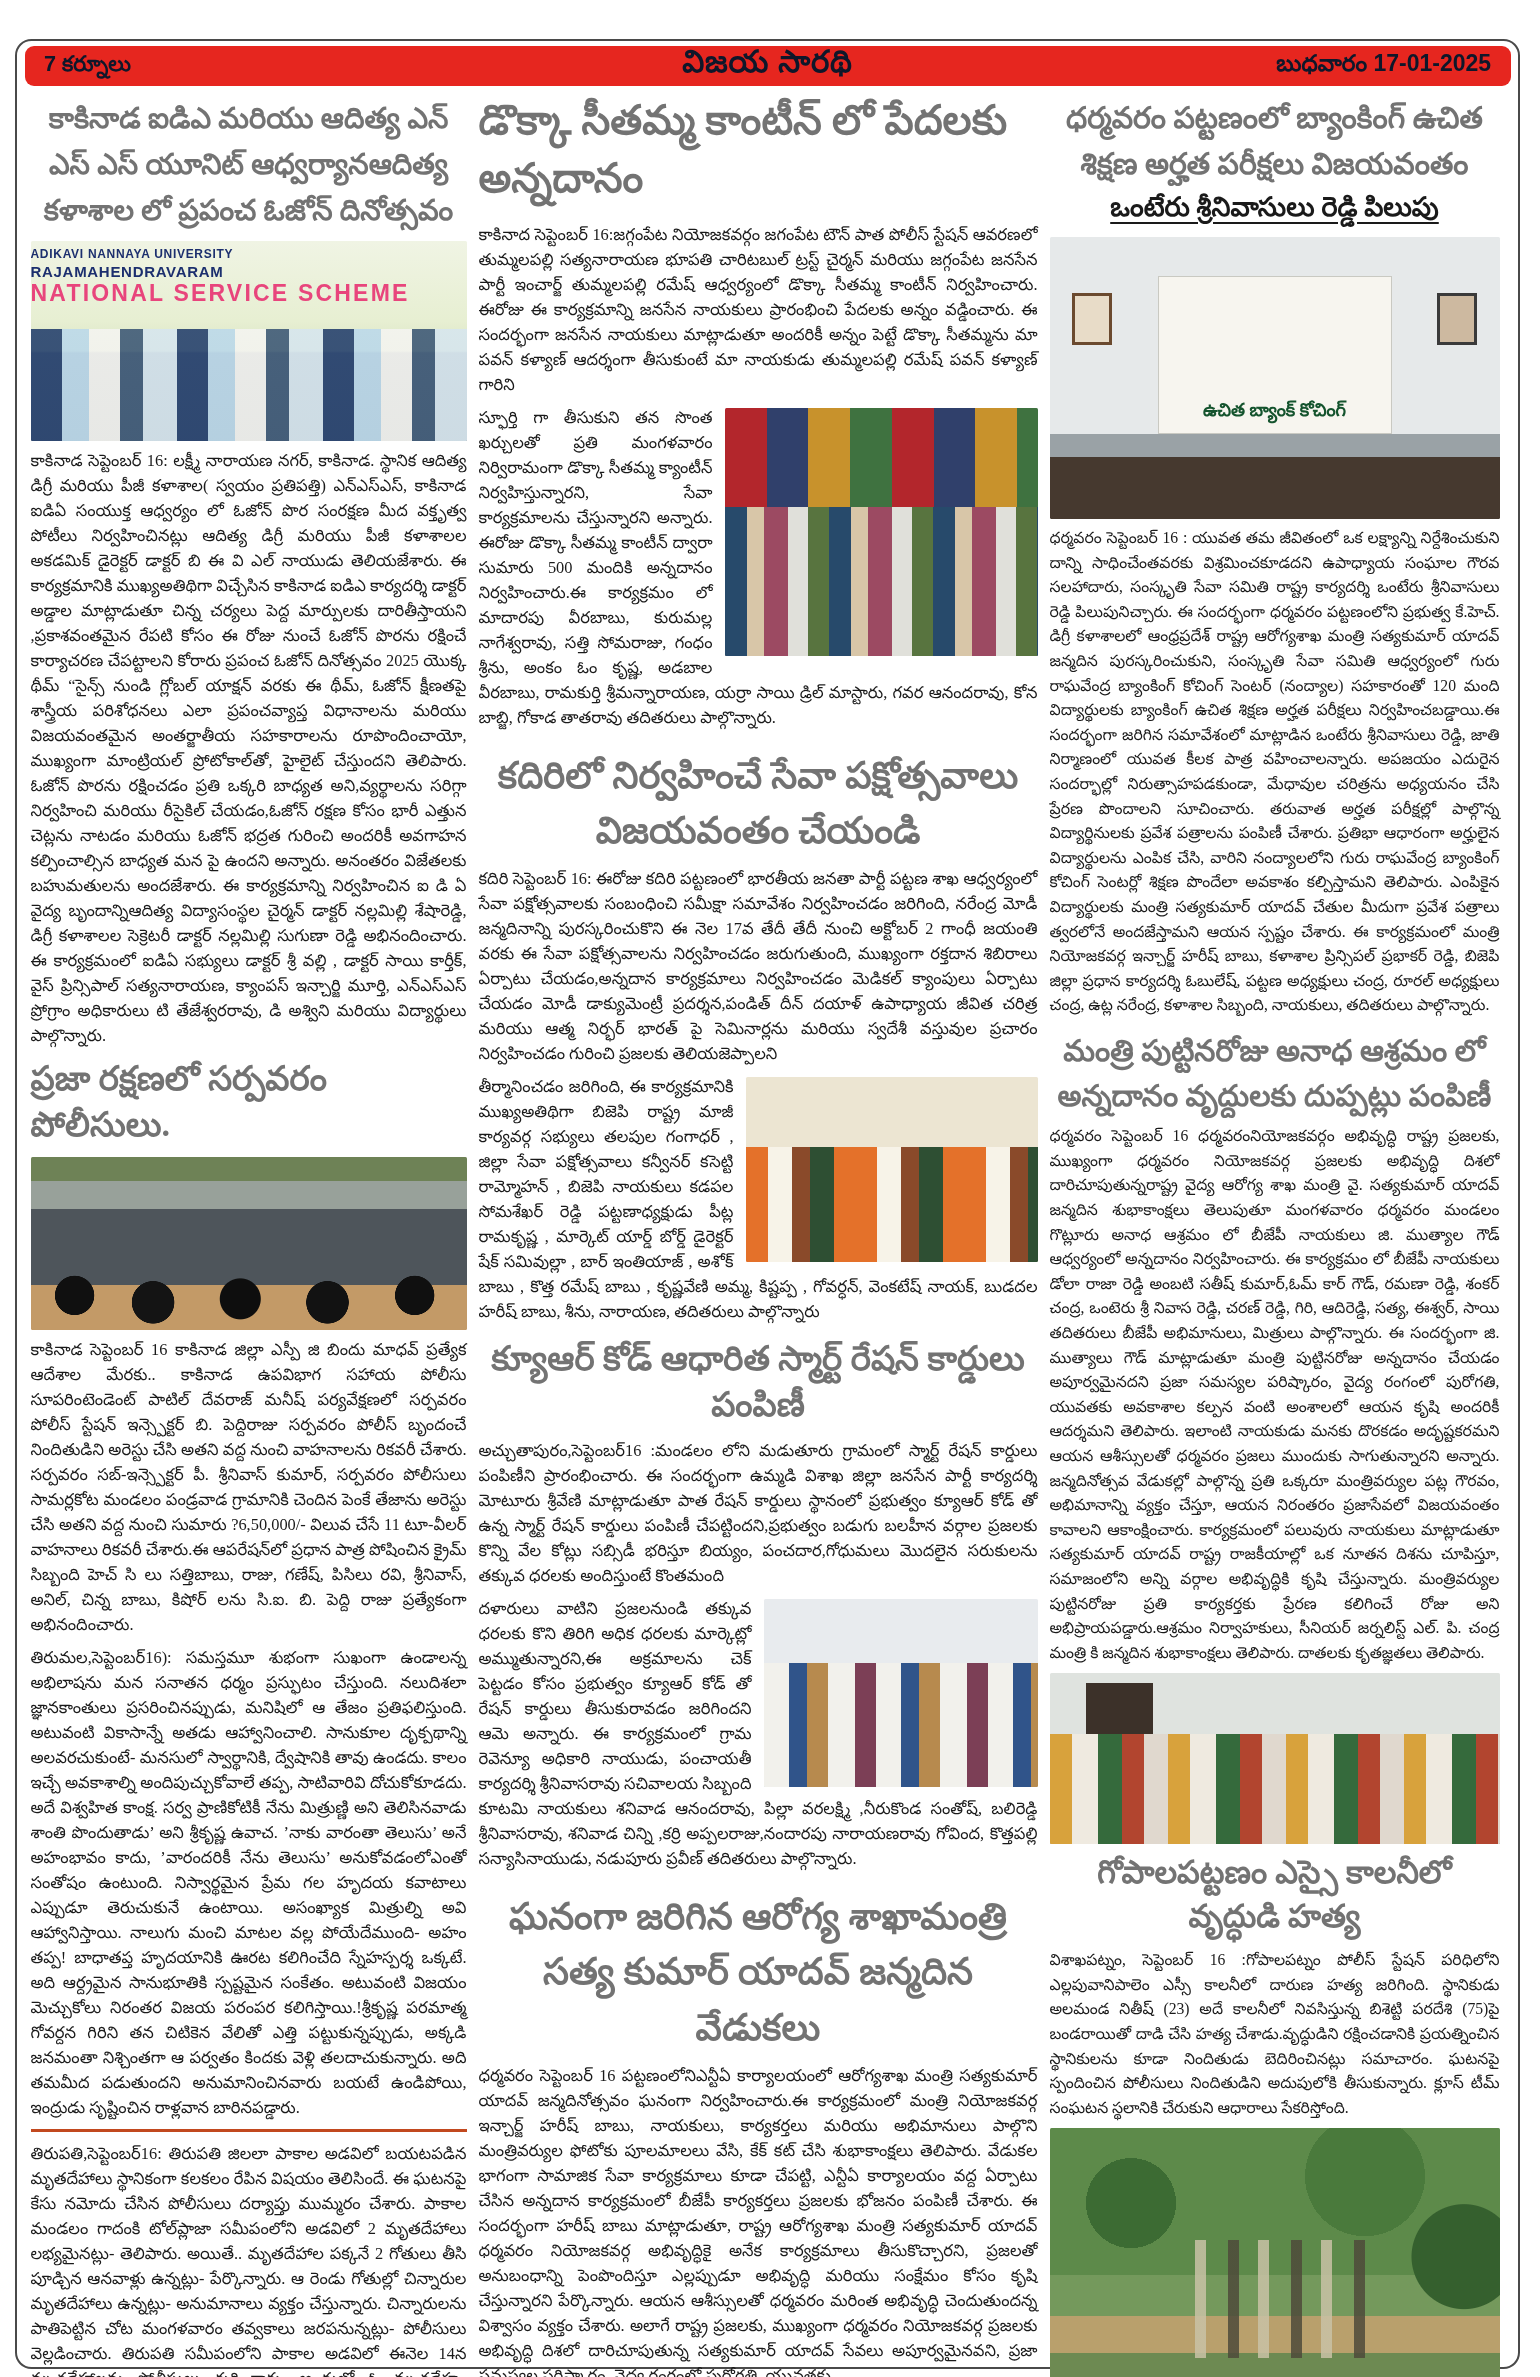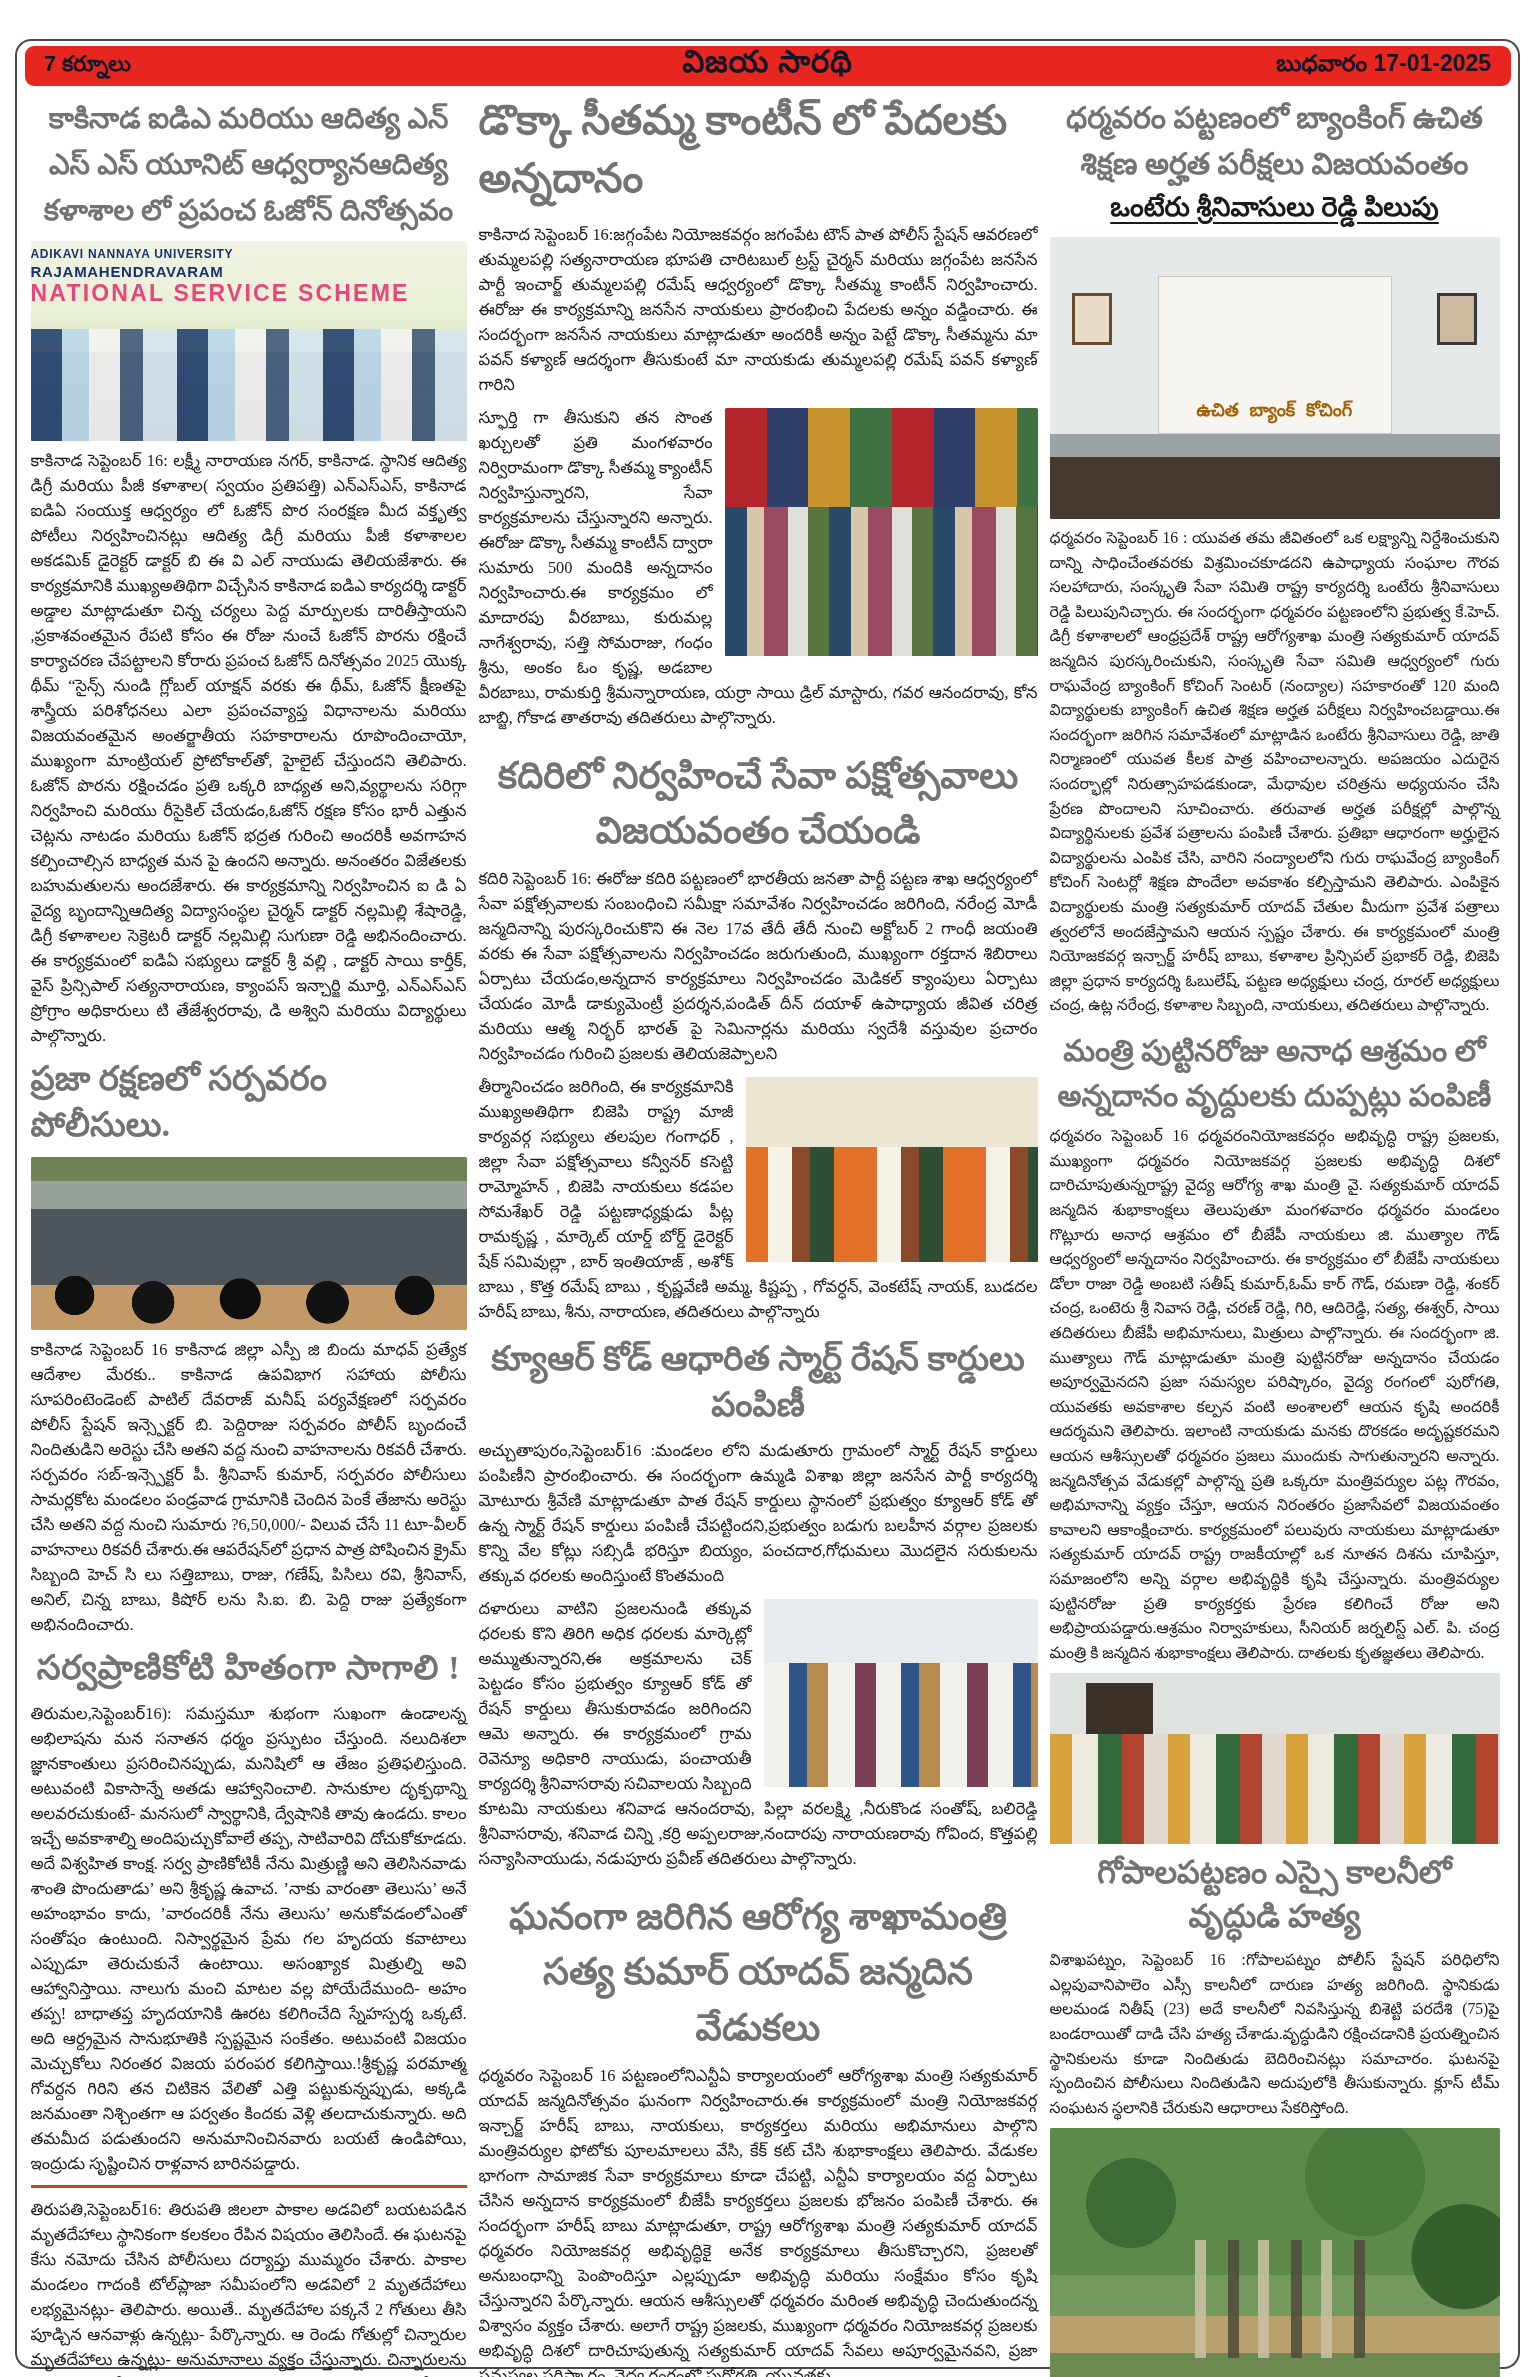--- a/index.html
+++ b/index.html
@@ -84,21 +84,21 @@
   .ph-ration::after{content:"";position:absolute;left:0;right:0;top:34%;bottom:0;
     background:repeating-linear-gradient(90deg,#f2f1ec 0 25px,#30548a 25px 43px,#b78a4e 43px 64px,#f2f1ec 64px 91px,#7c3f56 91px 112px);}
 
   .ph-hall{width:100%;height:282px;background:linear-gradient(180deg,#e6e9ea 0 70%,#9aa2a6 70% 78%,#46392f 78% 100%);}
   .ph-hall::before{content:"";position:absolute;left:5%;top:20%;width:34px;height:46px;
     background:#e8dcc8;border:3px solid #6b4a2f;}
   .ph-hall::after{content:"";position:absolute;right:5%;top:20%;width:34px;height:46px;
     background:#cdb9a0;border:3px solid #3a3a3a;}
   .ph-hall .bnr{position:absolute;left:24%;top:14%;width:52%;height:56%;background:#f7f5ef;
     border:0.7px solid #c9c9c2;display:flex;align-items:flex-end;justify-content:center;padding-bottom:7.5px;box-sizing:border-box;}
-  .ph-hall .bnr span{color:#a16207;font-weight:bold;font-size:18px;font-family:Liberation Mono, monospace;}
+  .ph-hall .bnr span{color:#14532d;font-weight:bold;font-size:18px;font-family:Liberation Serif, serif;}
 
   .ph-serve{width:100%;height:171px;background:linear-gradient(180deg,#dfe3df 0 62%,#8e8a80 62% 100%);}
   .ph-serve::before{content:"";position:absolute;left:8%;top:6%;width:15%;height:62%;background:#3c3129;}
   .ph-serve::after{content:"";position:absolute;left:0;right:0;top:36%;bottom:0;
     background:repeating-linear-gradient(90deg,#d8a23c 0 22.4px,#efeae0 22.4px 48px,#356a3c 48px 72px,#b2452f 72px 94px,#e0d8ce 94px 118px);}
 
   .ph-forest{width:100%;height:268px;
     background:
       radial-gradient(circle at 18% 28%, #3c6b33 0 45px, transparent 45px),
       radial-gradient(circle at 70% 18%, #4a7a3c 0 60px, transparent 60px),
@@ -133,21 +133,20 @@
         <p class="bt">కాకినాడ సెప్టెంబర్ 16: లక్ష్మీ నారాయణ నగర్, కాకినాడ. స్థానిక ఆదిత్య డిగ్రీ మరియు పీజీ కళాశాల( స్వయం ప్రతిపత్తి) ఎన్ఎస్ఎస్, కాకినాడ ఐడిఏ సంయుక్త ఆధ్వర్యం లో ఓజోన్ పొర సంరక్షణ మీద వక్తృత్వ పోటీలు నిర్వహించినట్లు ఆదిత్య డిగ్రీ మరియు పీజీ కళాశాలల అకడమిక్ డైరెక్టర్ డాక్టర్ బి ఈ వి ఎల్ నాయుడు తెలియజేశారు. ఈ కార్యక్రమానికి ముఖ్యఅతిథిగా విచ్చేసిన కాకినాడ ఐడిఎ కార్యదర్శి డాక్టర్ అడ్డాల మాట్లాడుతూ చిన్న చర్యలు పెద్ద మార్పులకు దారితీస్తాయని ,ప్రకాశవంతమైన రేపటి కోసం ఈ రోజు నుంచే ఓజోన్ పొరను రక్షించే కార్యాచరణ చేపట్టాలని కోరారు ప్రపంచ ఓజోన్ దినోత్సవం 2025 యొక్క థీమ్ “సైన్స్ నుండి గ్లోబల్ యాక్షన్ వరకు ఈ థీమ్, ఓజోన్ క్షీణతపై శాస్త్రీయ పరిశోధనలు ఎలా ప్రపంచవ్యాప్త విధానాలను మరియు విజయవంతమైన అంతర్జాతీయ సహకారాలను రూపొందించాయో, ముఖ్యంగా మాంట్రియల్ ప్రోటోకాల్‌తో, హైలైట్ చేస్తుందని తెలిపారు. ఓజోన్ పొరను రక్షించడం ప్రతి ఒక్కరి బాధ్యత అని,వ్యర్థాలను సరిగ్గా నిర్వహించి మరియు రీసైకిల్ చేయడం,ఓజోన్ రక్షణ కోసం భారీ ఎత్తున చెట్లను నాటడం మరియు ఓజోన్ భద్రత గురించి అందరికీ అవగాహన కల్పించాల్సిన బాధ్యత మన పై ఉందని అన్నారు. అనంతరం విజేతలకు బహుమతులను అందజేశారు. ఈ కార్యక్రమాన్ని నిర్వహించిన ఐ డి ఏ వైద్య బృందాన్నిఆదిత్య విద్యాసంస్థల చైర్మన్ డాక్టర్ నల్లమిల్లి శేషారెడ్డి, డిగ్రీ కళాశాలల సెక్రెటరీ డాక్టర్ నల్లమిల్లి సుగుణా రెడ్డి అభినందించారు. ఈ కార్యక్రమంలో ఐడిఏ సభ్యులు డాక్టర్ శ్రీ వల్లి , డాక్టర్ సాయి కార్తీక్, వైస్ ప్రిన్సిపాల్ సత్యనారాయణ, క్యాంపస్  ఇన్చార్జి మూర్తి, ఎన్ఎస్ఎస్ ప్రోగ్రాం అధికారులు టి తేజేశ్వరరావు, డి అశ్విని మరియు విద్యార్థులు పాల్గొన్నారు.</p>
       </div>
 
       <div>
         <div class="hl hl-l2">ప్రజా రక్షణలో సర్పవరం పోలీసులు.</div>
         <div class="ph ph-bikes"></div>
         <p class="bt">కాకినాడ సెప్టెంబర్ 16      కాకినాడ జిల్లా ఎస్పీ జి బిందు మాధవ్ ప్రత్యేక ఆదేశాల మేరకు.. కాకినాడ ఉపవిభాగ సహాయ పోలీసు సూపరింటెండెంట్ పాటిల్ దేవరాజ్ మనీష్ పర్యవేక్షణలో సర్పవరం పోలీస్ స్టేషన్ ఇన్స్పెక్టర్ బి. పెద్దిరాజు    సర్పవరం పోలీస్ బృందంచే నిందితుడిని అరెస్టు చేసి అతని వద్ద నుంచి   వాహనాలను రికవరీ చేశారు. సర్పవరం సబ్-ఇన్స్పెక్టర్ పీ. శ్రీనివాస్ కుమార్, సర్పవరం పోలీసులు సామర్లకోట మండలం పండ్రవాడ గ్రామానికి చెందిన  పెంకే తేజాను అరెస్టు చేసి అతని వద్ద నుంచి  సుమారు ?6,50,000/- విలువ చేసే 11 టూ-వీలర్ వాహనాలు రికవరీ చేశారు.ఈ ఆపరేషన్‌లో ప్రధాన పాత్ర పోషించిన క్రైమ్ సిబ్బంది హెచ్ సి లు సత్తిబాబు, రాజు, గణేష్, పిసిలు రవి, శ్రీనివాస్, అనిల్, చిన్న బాబు, కిషోర్ లను సి.ఐ. బి. పెద్ది రాజు   ప్రత్యేకంగా అభినందించారు.</p>
       </div>
 
       <div>
-        <div class="hl hl-l3">సర్వప్రాణికోటి హితంగా సాగాలి !</div>
         <p class="bt">తిరుమల,సెప్టెంబర్16): సమస్తమూ శుభంగా సుఖంగా ఉండాలన్న అభిలాషను మన సనాతన ధర్మం ప్రస్ఫుటం చేస్తుంది. నలుదిశలా జ్ఞానకాంతులు ప్రసరించినప్పుడు, మనిషిలో ఆ తేజం ప్రతిఫలిస్తుంది. అటువంటి వికాసాన్నే అతడు ఆహ్వానించాలి. సానుకూల దృక్పథాన్ని అలవరచుకుంటే- మనసులో స్వార్థానికి, ద్వేషానికి తావు ఉండదు. కాలం ఇచ్చే అవకాశాల్ని అందిపుచ్చుకోవాలే తప్ప, సాటివారివి దోచుకోకూడదు. అదే విశ్వహిత కాంక్ష. సర్వ ప్రాణికోటికీ నేను మిత్రుణ్ణి అని తెలిసినవాడు శాంతి పొందుతాడు’ అని శ్రీకృష్ణ ఉవాచ. ’నాకు వారంతా తెలుసు’ అనే అహంభావం కాదు, ’వారందరికీ నేను తెలుసు’ అనుకోవడంలోఎంతో సంతోషం ఉంటుంది. నిస్వార్థమైన ప్రేమ గల హృదయ కవాటాలు ఎప్పుడూ తెరుచుకునే ఉంటాయి. అసంఖ్యాక మిత్రుల్ని అవి ఆహ్వానిస్తాయి. నాలుగు మంచి మాటల వల్ల పోయేదేముంది- అహం తప్ప! బాధాతప్త హృదయానికి ఊరట కలిగించేది స్నేహస్పర్శ ఒక్కటే. అది ఆర్ద్రమైన సానుభూతికి స్పష్టమైన సంకేతం. అటువంటి విజయం మెచ్చుకోలు నిరంతర విజయ పరంపర కలిగిస్తాయి.!శ్రీకృష్ణ పరమాత్మ గోవర్దన గిరిని తన చిటికెన వేలితో ఎత్తి పట్టుకున్నప్పుడు, అక్కడి జనమంతా నిశ్చింతగా ఆ పర్వతం కిందకు వెళ్లి తలదాచుకున్నారు. అది తమమీద పడుతుందని అనుమానించినవారు బయటే ఉండిపోయి, ఇంద్రుడు సృష్టించిన రాళ్లవాన బారినపడ్డారు.</p>
       </div>
 
       <hr class="rule">
 
       <div>
         <p class="bt">తిరుపతి,సెప్టెంబర్16:   తిరుపతి జిలలా పాకాల అడవిలో బయటపడిన మృతదేహాలు స్థానికంగా కలకలం రేపిన విషయం తెలిసిందే. ఈ ఘటనపై కేసు నమోదు చేసిన పోలీసులు దర్యాప్తు ముమ్మరం చేశారు. పాకాల మండలం గాదంకి టోల్‌ప్లాజా సమీపంలోని అడవిలో 2 మృతదేహాలు లభ్యమైనట్లు- తెలిపారు. అయితే.. మృతదేహాల పక్కనే 2 గోతులు తీసి పూడ్చిన ఆనవాళ్లు ఉన్నట్లు- పేర్కొన్నారు. ఆ రెండు గోతుల్లో చిన్నారుల మృతదేహాలు ఉన్నట్లు- అనుమానాలు వ్యక్తం చేస్తున్నారు. చిన్నారులను పాతిపెట్టిన చోట మంగళవారం తవ్వకాలు జరపనున్నట్లు- పోలీసులు వెల్లడించారు. తిరుపతి సమీపంలోని పాకాల అడవిలో ఈనెల 14న మృతదేహాలను పోలీసులు గుర్తించారు. అందులో ఓ మృతదేహం పాండిచ్చేరికి చెందిన కలై సెల్వన్‌దే అని తేలింది. అదే ప్రదేశంలో లభించిన మృతదేహాలను అతడి వదిన జయమాలిని, ఆమె ఇద్దరు కుమార్తెలవని గుర్తించారు. నలుగురి మరణాలను హత్యలుగా పోలీసులు భావిస్తున్నారు.</p>
       </div>
     </div>
 

